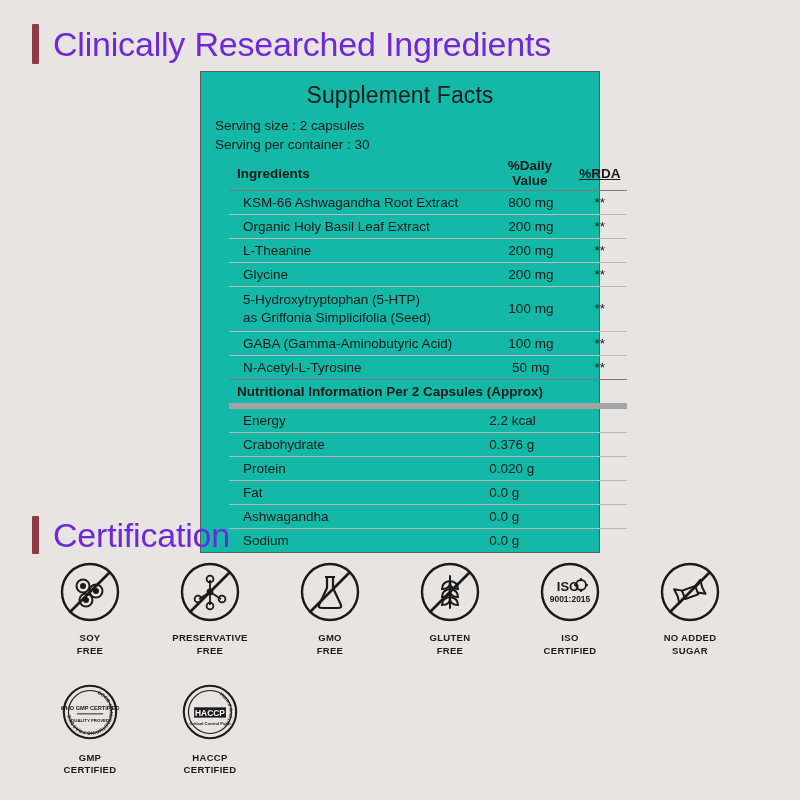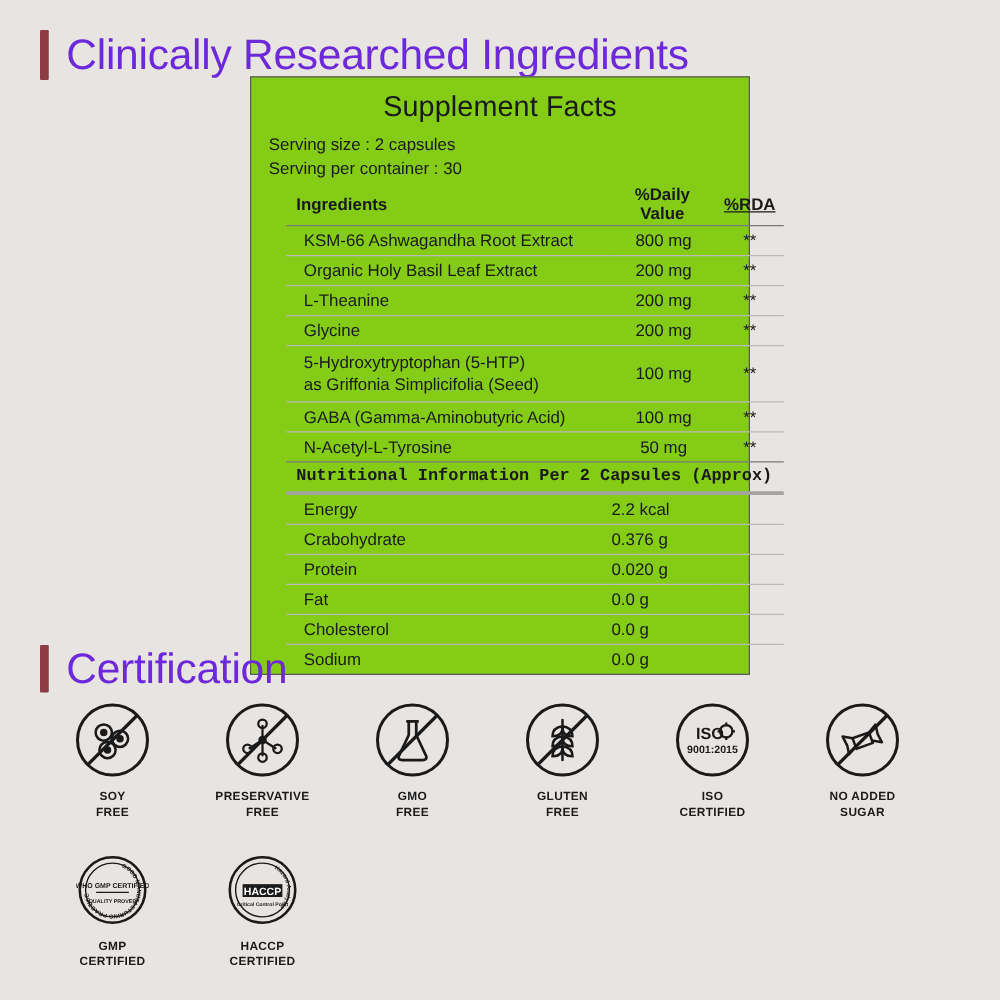--- a/index.html
+++ b/index.html
@@ -51,23 +51,23 @@
     position: absolute;
     left: 32px;
     top: 516px;
   }
   #certification-heading .heading-bar { height: 38px; }
 
   
   .facts-panel {
     position: absolute;
     left: 200px;
-    top: 61px;
+    top: 71px;
     width: 400px;
-    background: #84cc16;
+    background: #14b8a6;
     border: 1px solid #5a5a5a;
     box-sizing: border-box;
     padding: 8px 0 0 0;
   }
   .facts-title {
     text-align: center;
     font-size: 23px;
     font-weight: 400;
     padding: 2px 0 8px 0;
     letter-spacing: 0.1px;
@@ -93,24 +93,23 @@
     font-weight: 700;
     padding-top: 3px;
     padding-bottom: 2px;
   }
   .facts-table tr.row td {
     border-top: 1px solid #b9b9b9;
   }
   .facts-table tr.row:first-of-type td { border-top: none; }
   .facts-table tr.subhdr td {
     border-top: 1px solid #7a7a7a;
-    border-bottom: 3px solid #a3a3a3;
+    border-bottom: 6px solid #a3a3a3;
     font-weight: 700;
     padding: 4px 0;
-    font-family: Liberation Mono, monospace;
   }
   .c-name {
     width: 258px;
     padding-left: 14px !important;
     padding-right: 4px !important;
   }
   .c-amt {
     width: 86px;
     text-align: center;
   }
@@ -239,21 +238,21 @@
         </tr>
         <tr class="row nutri">
           <td class="c-name">Protein</td>
           <td class="c-amt" colspan="2">0.020 g</td>
         </tr>
         <tr class="row nutri">
           <td class="c-name">Fat</td>
           <td class="c-amt" colspan="2">0.0 g</td>
         </tr>
         <tr class="row nutri">
-          <td class="c-name">Cholesterol</td>
+          <td class="c-name">Ashwagandha</td>
           <td class="c-amt" colspan="2">0.0 g</td>
         </tr>
         <tr class="row nutri">
           <td class="c-name">Sodium</td>
           <td class="c-amt" colspan="2">0.0 g</td>
         </tr>
       </tbody>
     </table>
   </div>
 

